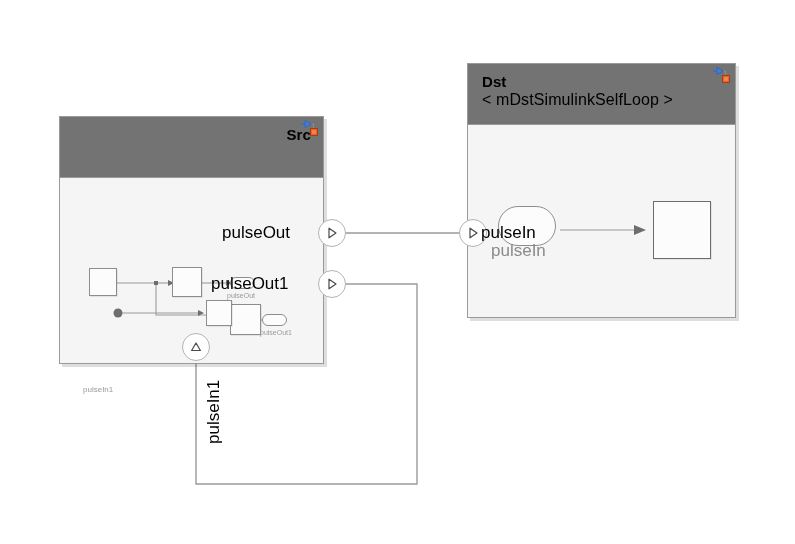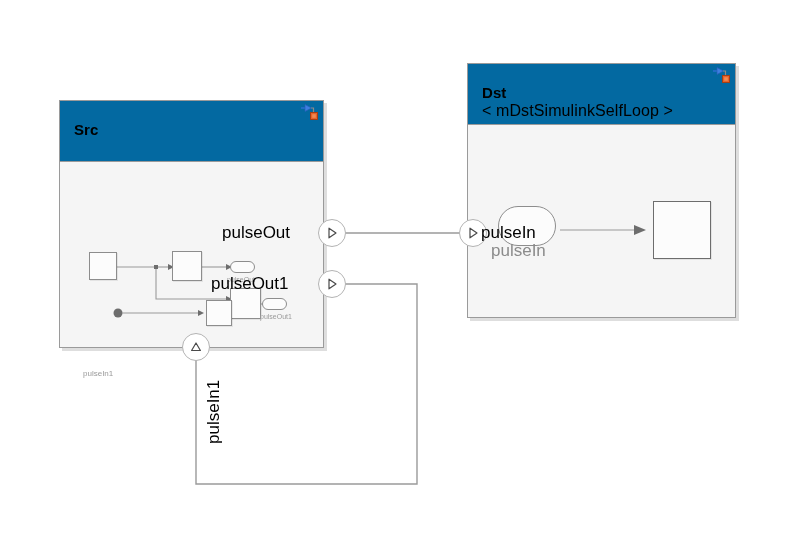--- a/index.html
+++ b/index.html
@@ -25,23 +25,23 @@
   
   .component {
     position: absolute;
     box-sizing: border-box;
     background: #f5f5f5;
     border: 1px solid #9a9a9a;
     box-shadow: 3px 3px 0 rgba(0,0,0,0.13);
   }
   .comp-header {
     box-sizing: border-box;
-    background: #0369a1;
+    background: #737373;
     border-bottom: 1px solid #9a9a9a;
-    padding: 20px 12px 6px 14px;
+    padding: 9px 12px 6px 14px;
     position: relative;
   }
   .comp-name {
     font-size: 15px;
     font-weight: bold;
     color: #000;
     line-height: 17px;
     letter-spacing: 0.1px;
   }
   .comp-type {
@@ -120,21 +120,21 @@
 
 <div id="canvas">
 
   <svg class="node-svg" viewBox="0 0 795 544">
 
     <path d="M 338 233 L 463 233" stroke="#9a9a9a" stroke-width="1.4" fill="none"></path>
 
     <path d="M 338 284 L 417 284 L 417 484 L 196 484 L 196 360" stroke="#9a9a9a" stroke-width="1.4" fill="none"></path>
   </svg>
 
-  <div class="component" style="left:59px; top:100px; width:265px; height:248px;">
+  <div class="component" style="left:59px; top:116px; width:265px; height:248px;text-align:right;">
     <div class="comp-header" style="height:61px;">
       <div class="comp-name">Src</div>
 
       <span class="link-badge" style="right:5px; top:3px;">
         <svg width="18" height="16" viewBox="0 0 18 16">
           <path d="M1 4 L6 4" stroke="#2e6fd4" stroke-width="1.4"></path>
           <path d="M5 0.6 L11.5 4 L5 7.4 Z" fill="#3c7fe0" stroke="#2a5fb8" stroke-width="0.7"></path>
           <path d="M11 4 L13.5 4 L13.5 9" stroke="#8a8a8a" stroke-width="1.2" fill="none"></path>
           <rect x="10.5" y="8.5" width="7" height="7" fill="#e8622a" stroke="#a33f14" stroke-width="1"></rect>
           <rect x="12.2" y="10.2" width="3.6" height="3.6" fill="#f08a52"></rect>

